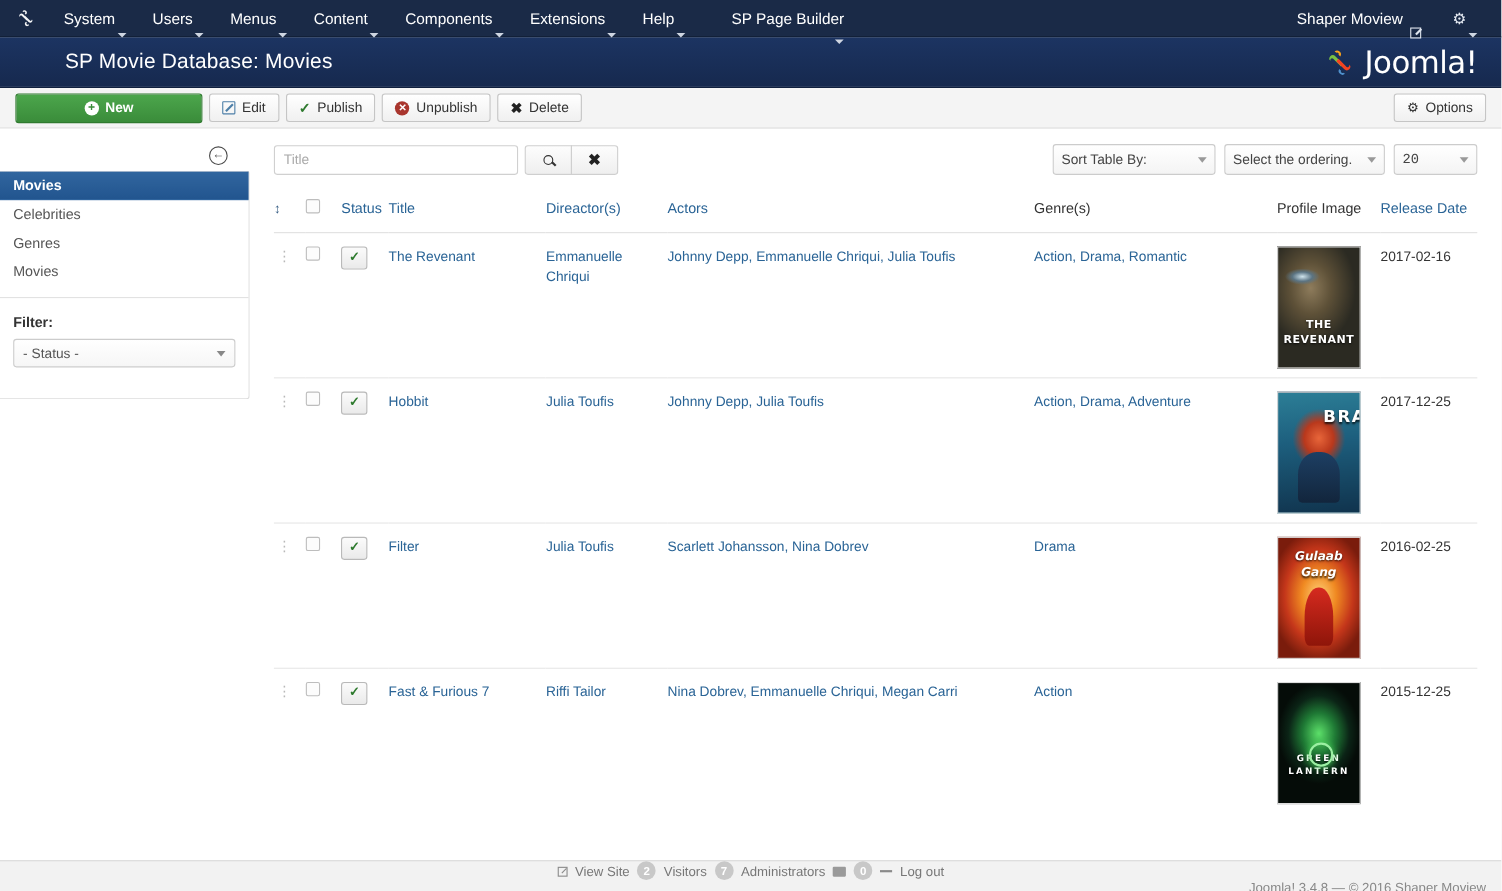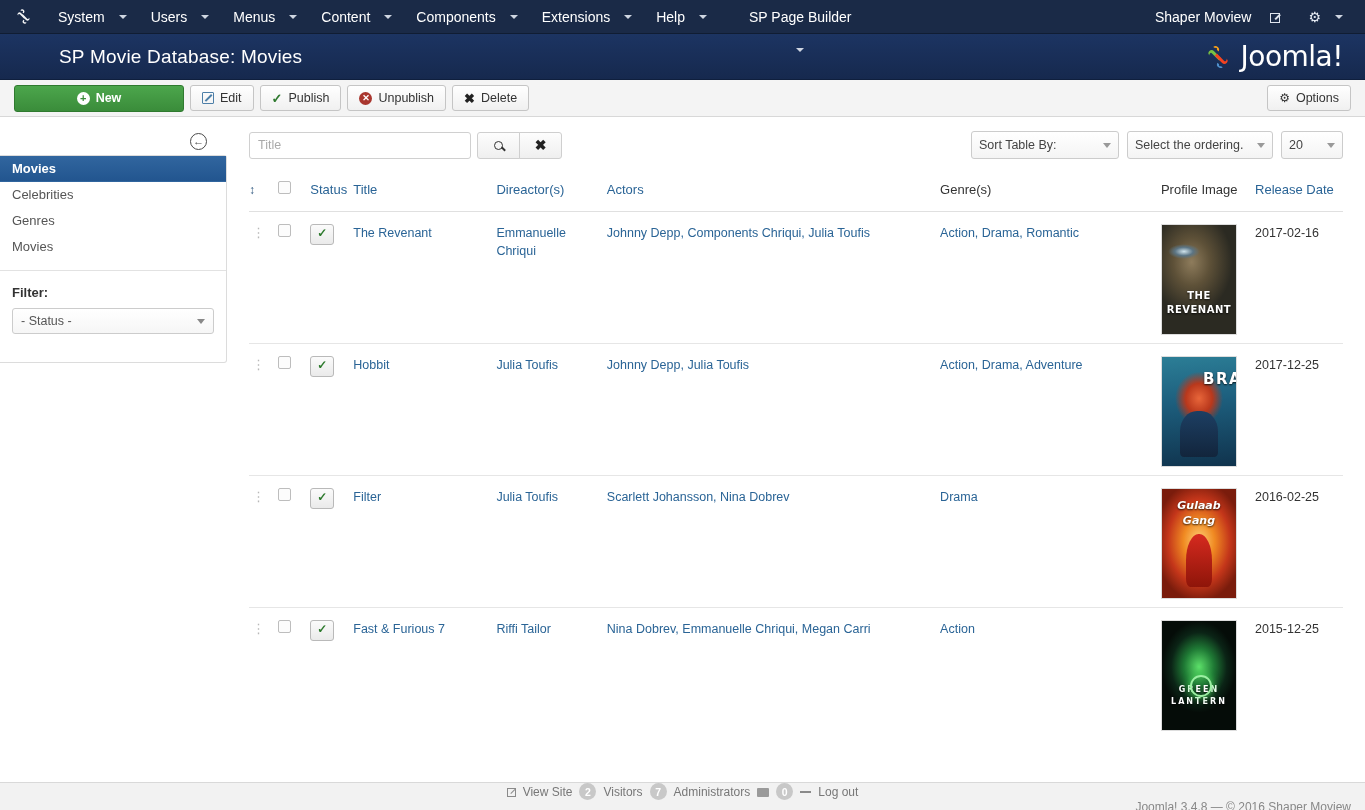--- a/index.html
+++ b/index.html
@@ -22,21 +22,21 @@
     color: #fff; font-size: 14px;
     border-bottom: 1px solid #101d33;
   }
   .joomla-mark {
     width: 46px; display: flex; align-items: center; justify-content: center;
     opacity: .95;
   }
   .menu-item {
     padding: 0 12px; height: 34px; line-height: 34px;
     color: #fff; cursor: pointer; white-space: nowrap;
-    display: flex; align-items: center; gap: 14px;
+    display: flex; align-items: flex-end; gap: 2px;
   }
   .caret {
     width: 0; height: 0;
     border-left: 4px solid transparent;
     border-right: 4px solid transparent;
     border-top: 4px solid #cfd6e2;
     display: inline-block;
   }
   .topbar-right {
     margin-left: auto; display: flex; align-items: center;
@@ -198,21 +198,21 @@
     width: 9px; height: 9px; border: 1.8px solid #333; border-radius: 50%;
     position: relative; display: inline-block;
   }
   .mag:after {
     content: ""; position: absolute; width: 5px; height: 1.8px;
     background: #333; transform: rotate(45deg); bottom: -1px; right: -4px;
   }
   .filter-right { margin-left: auto; display: flex; gap: 8px; }
   .ctrl-sort  { width: 148px; }
   .ctrl-order { width: 146px; }
-  .ctrl-limit { width: 62px; }
+  .ctrl-limit { width: 76px; font-family: Liberation Mono, monospace; }
   .ctrl-box {
     height: 28px; border: 1px solid #ccc; border-radius: 3px;
     background: linear-gradient(#fff, #f4f4f4);
     display: flex; align-items: center; padding: 0 7px;
     font-size: 12.5px; color: #444; cursor: pointer;
     overflow: hidden; white-space: nowrap;
   }
   .ctrl-box .sc-caret {
     margin-left: auto; width: 0; height: 0;
     border-left: 4px solid transparent;
@@ -540,21 +540,21 @@
           </tr>
         </thead>
         <tbody>
 
           <tr>
             <td><span class="grip">⋮</span></td>
             <td><span class="rowcheck"></span></td>
             <td><span class="pubbtn">✓</span></td>
             <td><a class="lnk">The Revenant</a></td>
             <td><a class="lnk">Emmanuelle Chriqui</a></td>
-            <td><a class="lnk">Johnny Depp, Components Chriqui, Julia Toufis</a></td>
+            <td><a class="lnk">Johnny Depp, Emmanuelle Chriqui, Julia Toufis</a></td>
             <td><a class="lnk">Action, Drama, Romantic</a></td>
             <td>
               <span class="poster p-revenant">
                 <span class="ptitle">THE REVENANT</span>
               </span>
             </td>
             <td class="date-cell">2017-02-16</td>
           </tr>
 
           <tr>

